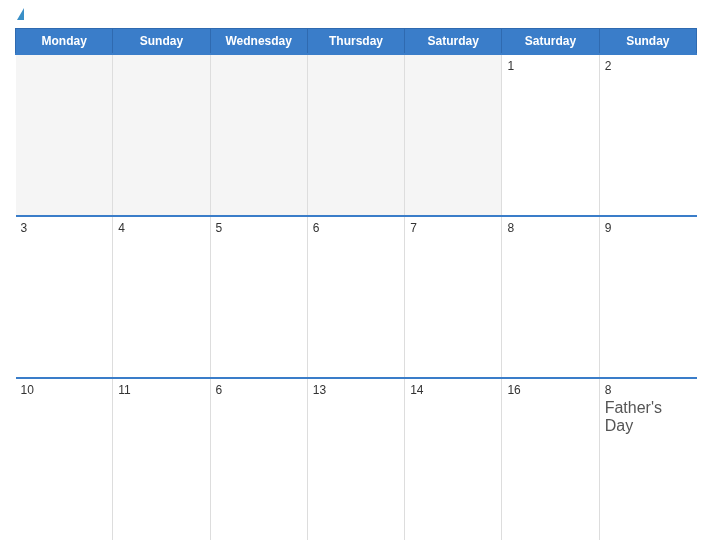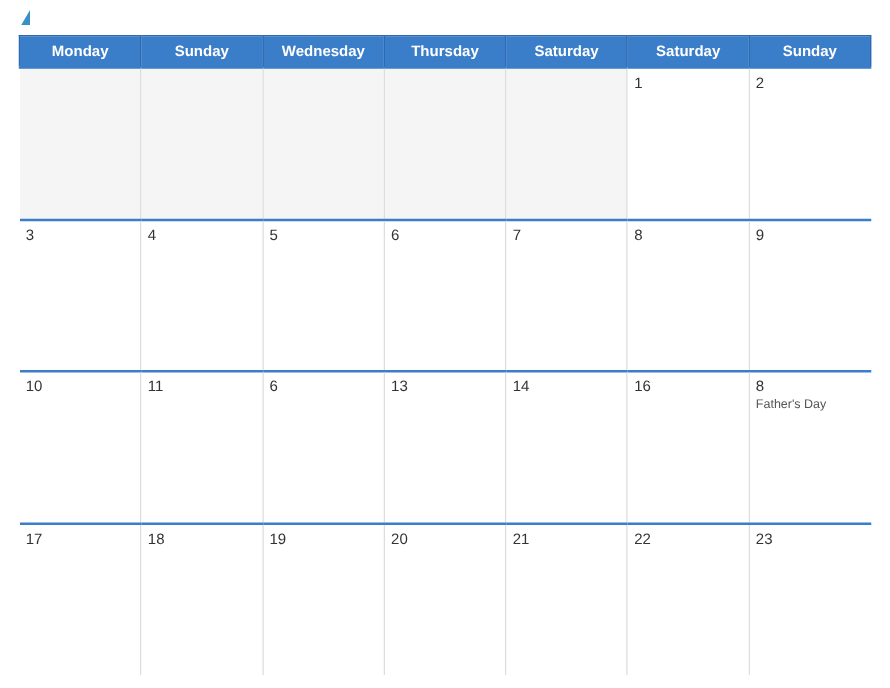--- a/index.html
+++ b/index.html
@@ -80,21 +80,21 @@
     }
     .day-cell.empty {
       background: #f5f5f5;
     }
     .day-num {
       font-size: 12px;
       color: #333;
       display: block;
     }
     .day-event {
-      font-size: 10px;
+      font-size: 16px;
       color: #555;
       margin-top: 2px;
       display: block;
     }
     .logo-wrap {
       display: flex;
       flex-direction: column;
       align-items: flex-start;
     }
     .logo-general {
@@ -190,38 +190,15 @@
             <span class="day-num">14</span>
           </td>
           <td class="day-cell">
             <span class="day-num">16</span>
           </td>
           <td class="day-cell">
             <span class="day-num">8</span>
             <span class="day-event">Father's Day</span>
           </td>
         </tr>
-        <tr>
-          <td class="day-cell">
-            <span class="day-num">17</span>
-          </td>
-          <td class="day-cell">
-            <span class="day-num">18</span>
-          </td>
-          <td class="day-cell">
-            <span class="day-num">19</span>
-          </td>
-          <td class="day-cell">
-            <span class="day-num">20</span>
-          </td>
-          <td class="day-cell">
-            <span class="day-num">21</span>
-          </td>
-          <td class="day-cell">
-            <span class="day-num">22</span>
-          </td>
-          <td class="day-cell">
-            <span class="day-num">23</span>
-          </td>
-        </tr>
       </tbody>
   </table>
 </div>
 
 </body></html>

